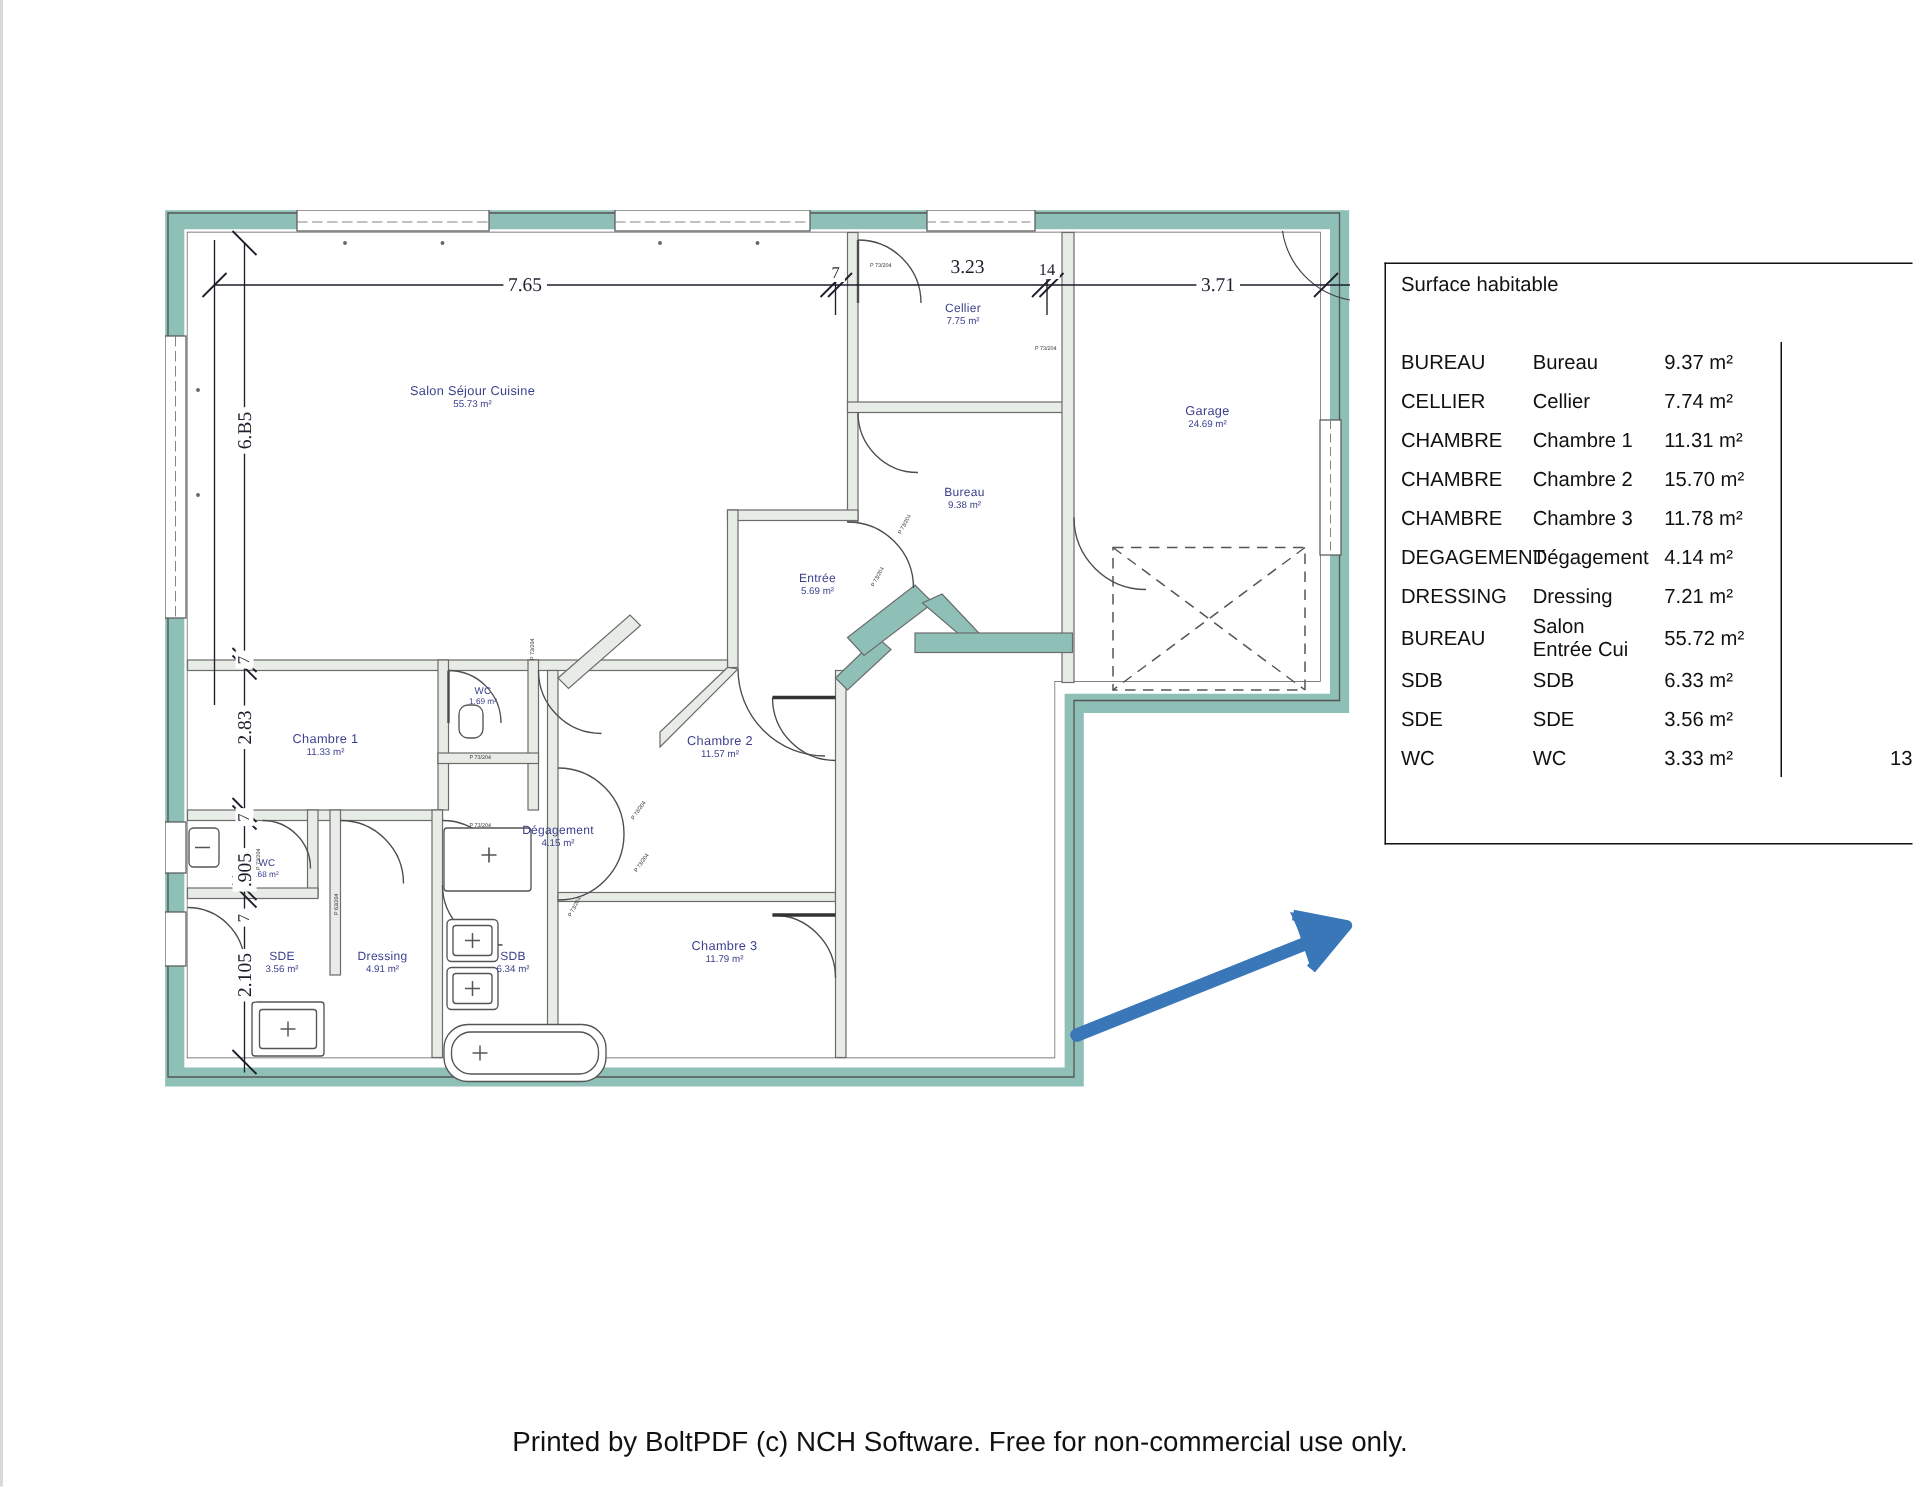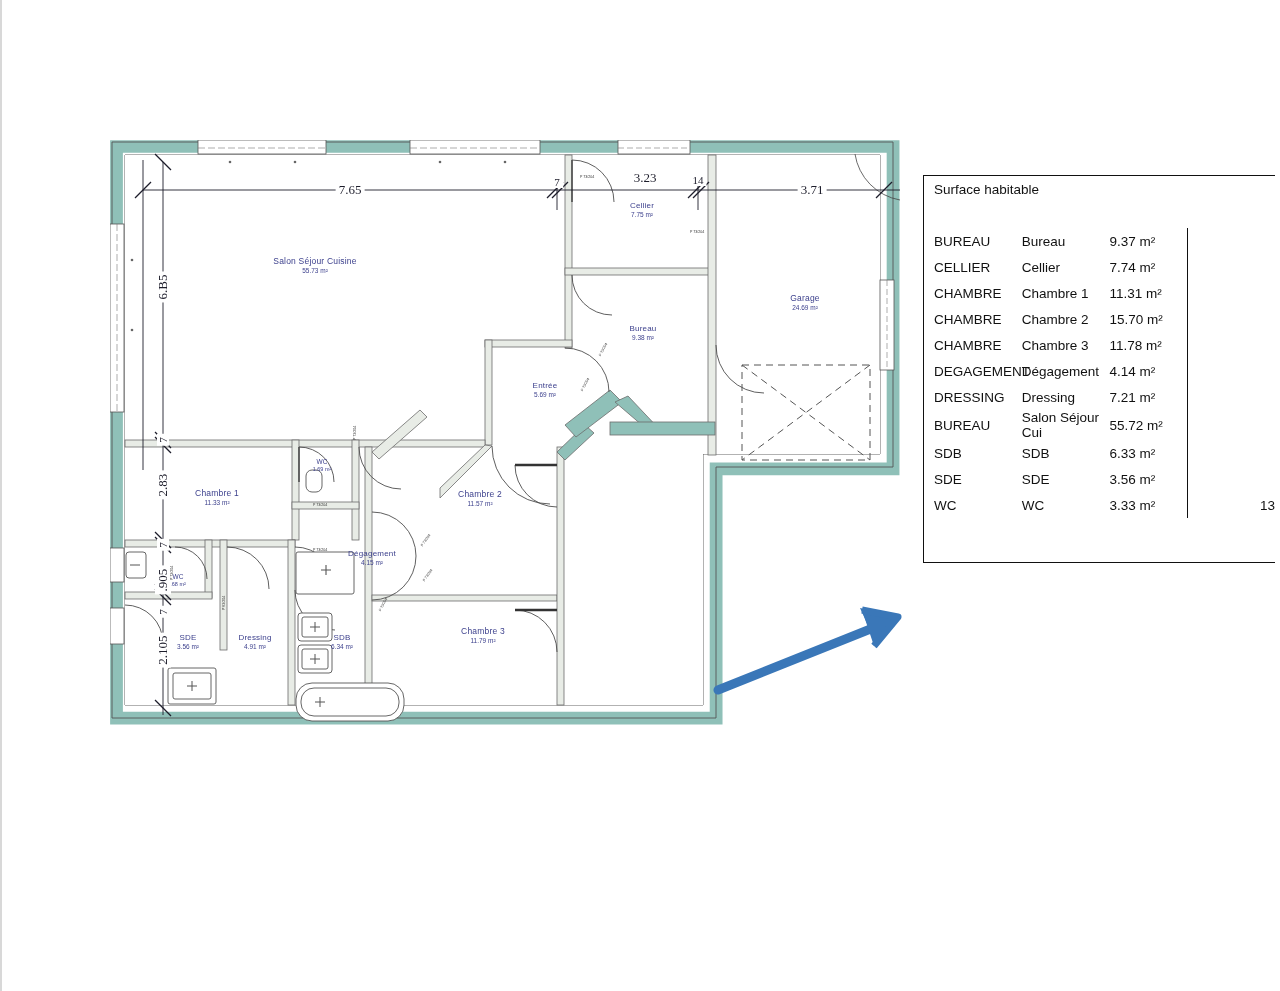--- a/index.html
+++ b/index.html
@@ -265,21 +265,21 @@
       <span class="ar">55.73 m²</span>
     </div>
     <div class="rlabel" style="left:532px;top:70px">
       <span class="nm">Cellier</span>
       <span class="ar">7.75 m²</span>
     </div>
     <div class="rlabel" style="left:533px;top:193px">
       <span class="nm">Bureau</span>
       <span class="ar">9.38 m²</span>
     </div>
-    <div class="rlabel big" style="left:695px;top:162px">
+    <div class="rlabel big" style="left:695px;top:138px">
       <span class="nm">Garage</span>
       <span class="ar">24.69 m²</span>
     </div>
     <div class="rlabel" style="left:435px;top:250px">
       <span class="nm">Entrée</span>
       <span class="ar">5.69 m²</span>
     </div>
     <div class="rlabel big" style="left:107px;top:357px">
       <span class="nm">Chambre 1</span>
       <span class="ar">11.33 m²</span>
@@ -400,21 +400,21 @@
           <td class="c-extra"></td>
         </tr>
         <tr>
           <td class="c-code">DRESSING</td>
           <td class="c-name">Dressing</td>
           <td class="c-area">7.21 m²</td>
           <td class="c-extra"></td>
         </tr>
         <tr>
           <td class="c-code">BUREAU</td>
-          <td class="c-name">Salon Séjour Cui</td>
+          <td class="c-name">Salon Entrée Cui</td>
           <td class="c-area">55.72 m²</td>
           <td class="c-extra"></td>
         </tr>
         <tr>
           <td class="c-code">SDB</td>
           <td class="c-name">SDB</td>
           <td class="c-area">6.33 m²</td>
           <td class="c-extra"></td>
         </tr>
         <tr>
@@ -426,13 +426,14 @@
         <tr class="tot">
           <td class="c-code">WC</td>
           <td class="c-name">WC</td>
           <td class="c-area">3.33 m²</td>
           <td class="c-extra">13</td>
         </tr>
       </tbody>
     </table>
   </div>
 
+  <div id="footer">Printed by BoltPDF (c) NCH Software. Free for non-commercial use only.</div>
 </div>
 
 </body></html>

